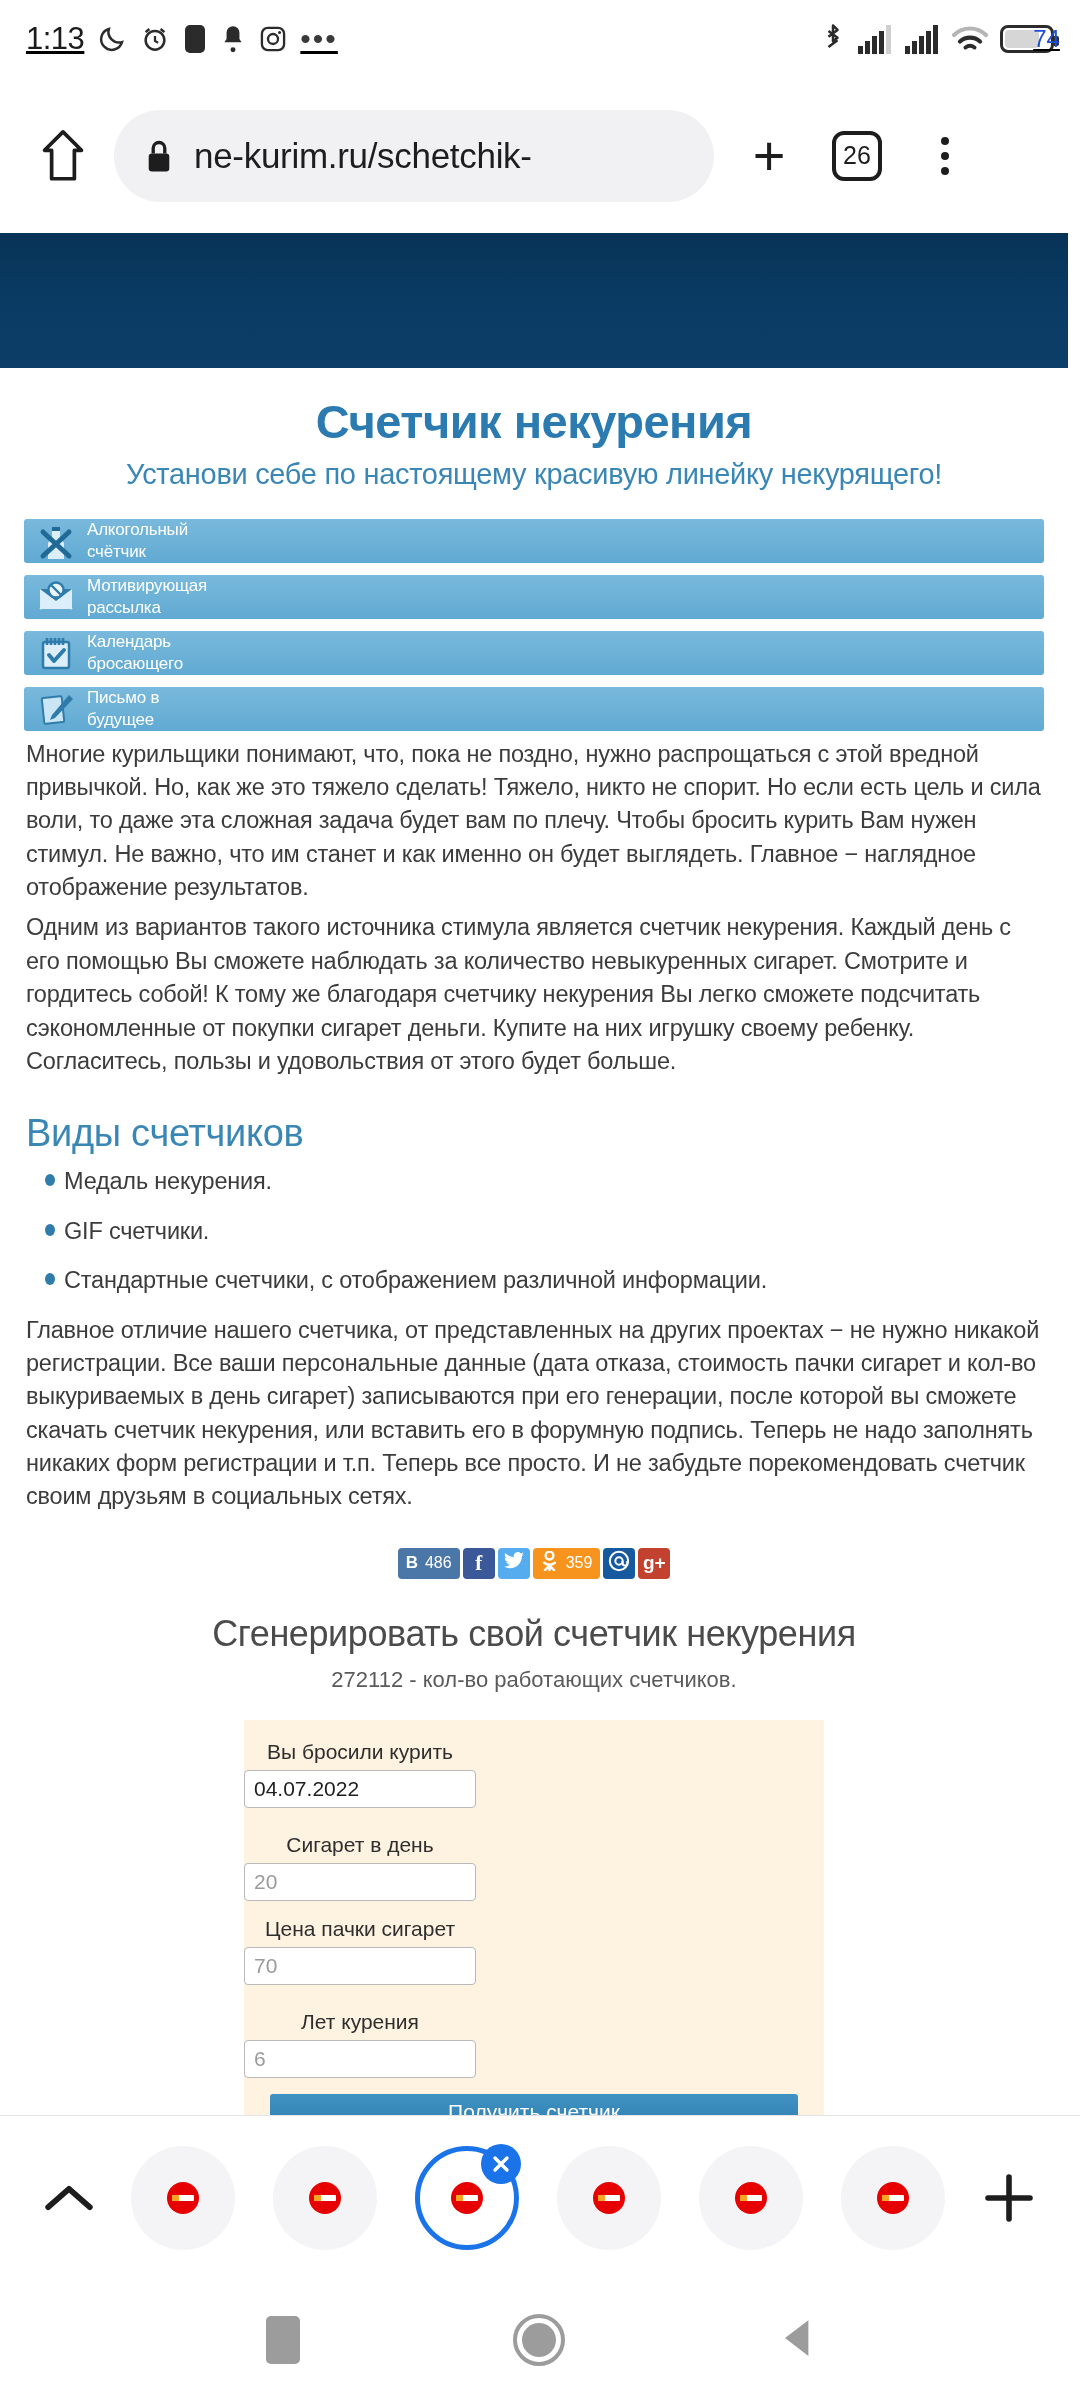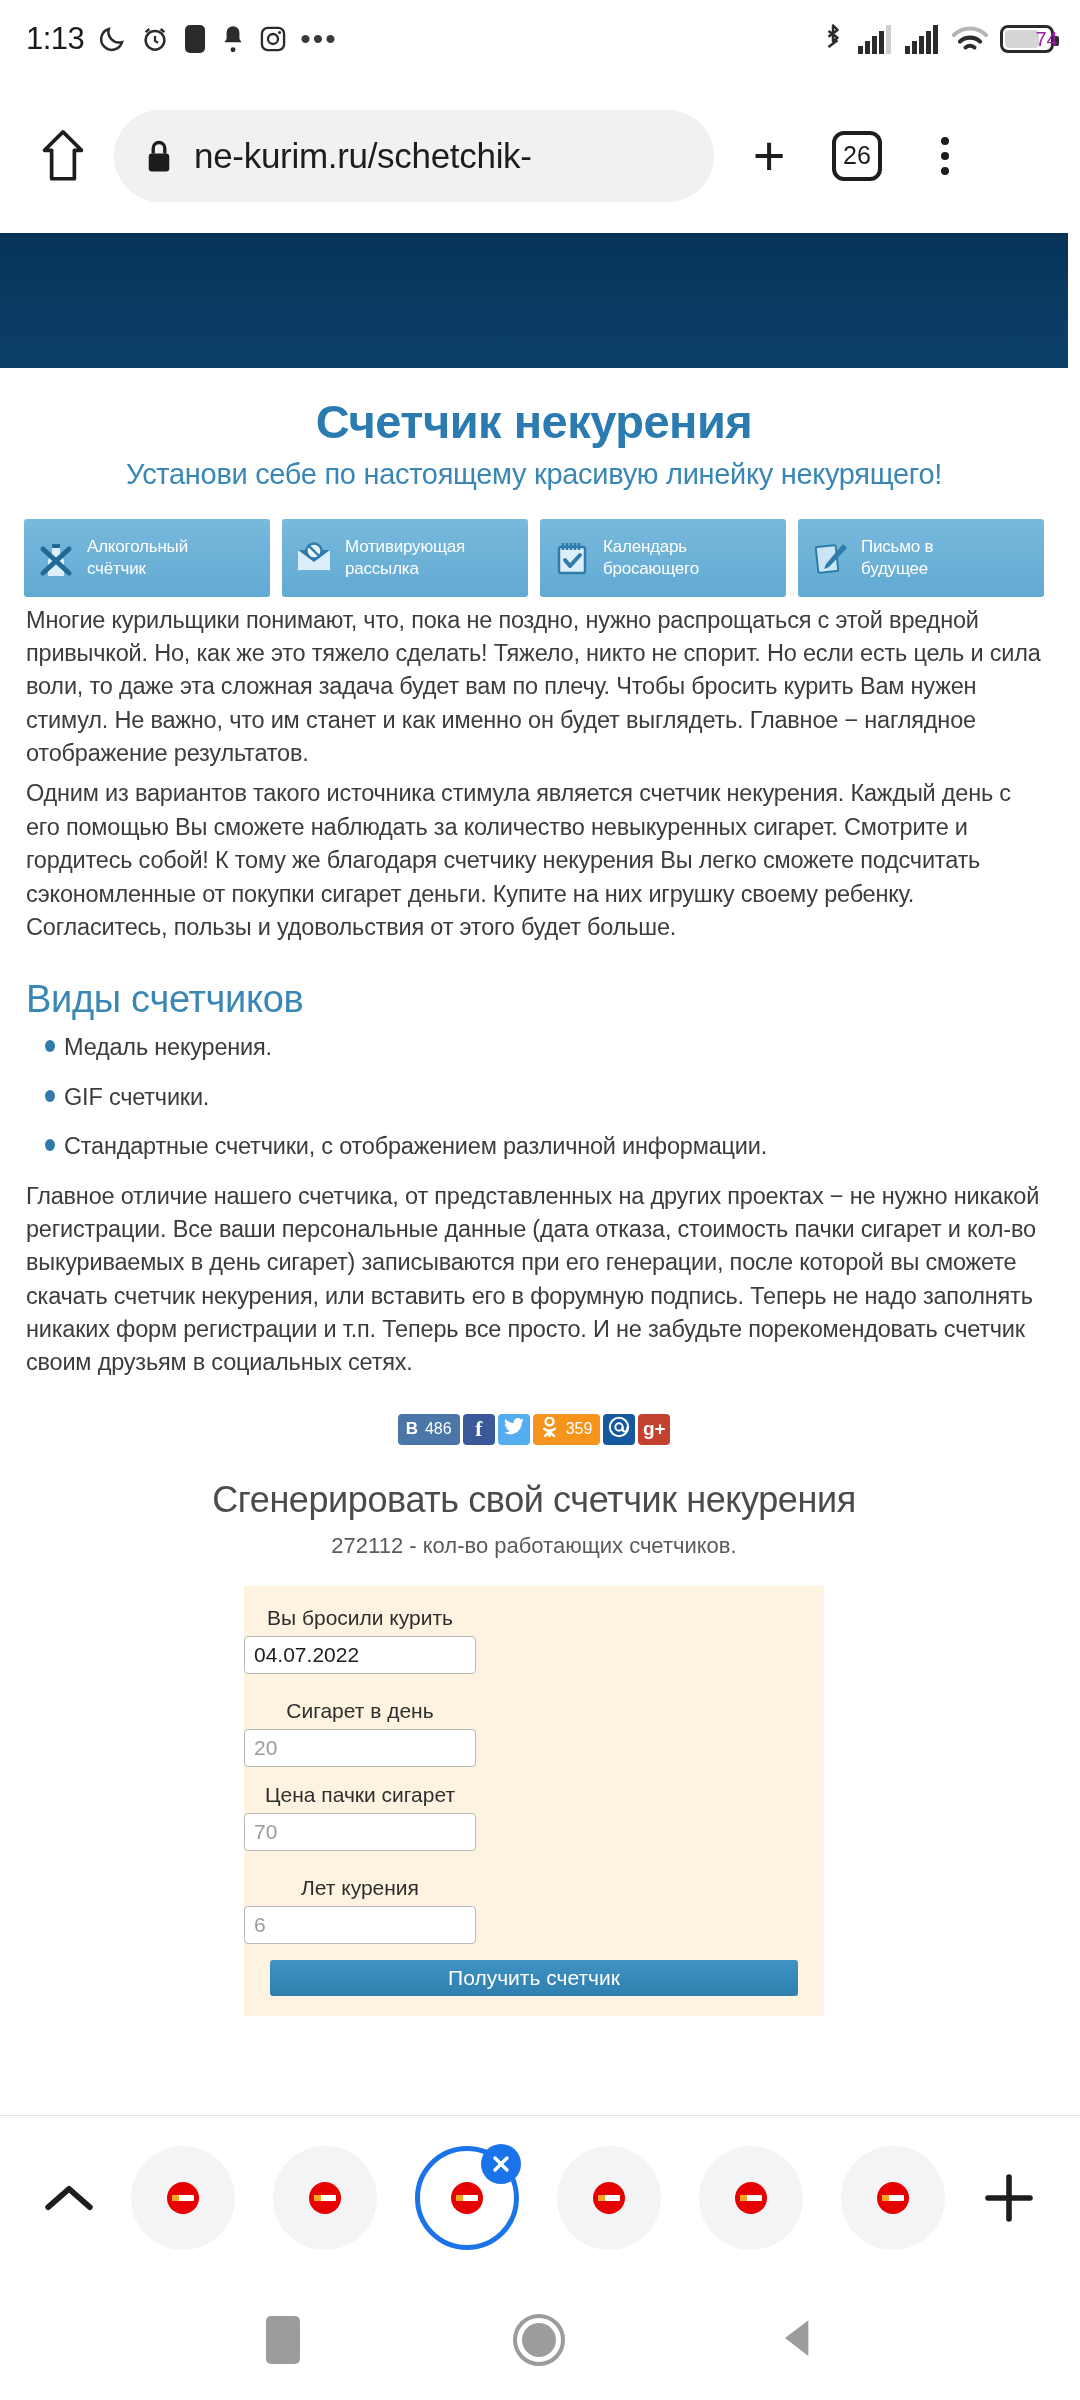--- a/index.html
+++ b/index.html
@@ -7,34 +7,34 @@
     width: 1080px; height: 2400px;
     font-family: "Liberation Sans", sans-serif;
     background: #ffffff;
     overflow: hidden;
   }
   .screen { position: relative; width: 1080px; height: 2400px; background:#fff; }
 
   
   .statusbar {
     position: absolute; top:0; left:0; width:1080px; height:78px;
-    display:flex; align-items:center; padding:0 26px; background:#fff;
+    display:flex; align-items:center; padding:0 26px; background:#fff;text-decoration:underline;
   }
   .sb-left { display:flex; align-items:center; gap:13px; flex:1; }
   .sb-time { font-size:31px; color:#1b1b1b; font-weight:400; letter-spacing:-0.5px; }
   .sb-right { display:flex; align-items:center; gap:11px; }
   .ico { display:inline-block; line-height:0; }
   .dots { font-size:30px; color:#3a3a3a; letter-spacing:2px; line-height:0.6; }
   .batt {
     width:54px;height:28px;border:3px solid #2b2b2b;border-radius:8px;
     position:relative; display:flex; align-items:center; justify-content:center;
   }
   .batt::after{content:"";position:absolute;right:-8px;top:8px;width:5px;height:10px;background:#2b2b2b;border-radius:0 2px 2px 0;}
   .batt-fill{position:absolute;left:2px;top:2px;bottom:2px;width:70%;background:#d6d6d6;border-radius:4px;}
-  .batt-num{position:relative;font-size:20px;color:#a21caf;font-weight:500;z-index:2;margin-left:39px;}
+  .batt-num{position:relative;font-size:24px;color:#1d4ed8;font-weight:500;z-index:2;margin-left:39px;}
 
   
   .toolbar{
     position:absolute; top:78px; left:0; width:1080px; height:155px;
     display:flex; align-items:center; padding:0 28px; background:#fff; gap:10px;
   }
   .home-btn{width:70px;height:70px;display:flex;align-items:center;justify-content:center;}
   .omnibox{
     flex:1; height:92px; background:#f1f1f3; border-radius:46px;
     display:flex; align-items:center; padding:0 30px; gap:20px; margin:0 6px;
@@ -57,21 +57,21 @@
   
   .page{ position:absolute; top:233px; left:0; width:1068px; height:1882px; background:#fff; overflow:hidden; }
   .site-head{ height:135px; background:linear-gradient(180deg,#073357 0%,#0a3b63 50%,#0b3e68 100%); }
 
   .title-wrap{ text-align:center; padding-top:28px; }
   h1.ptitle{
     font-size:47px; color:#2b7bb0; font-weight:bold; letter-spacing:-0.5px; line-height:1.1;
   }
   .psub{ font-size:29px; color:#3a87b5; margin-top:10px; letter-spacing:-0.3px; }
 
-  .navrow{ display:flex; gap:12px; padding:28px 24px 0 24px; }
+  .navrow{ display:flex; gap:12px; padding:28px 24px 0 24px;flex-direction:column; }
   .navbtn{
     flex:1; height:78px; border-radius:3px;
     background:linear-gradient(180deg,#79b9dc 0%,#61aad3 100%);
     display:flex; align-items:center; gap:9px; padding:0 8px 0 10px;
   }
   .navbtn .nicon{ flex:0 0 auto; width:44px; height:44px; display:flex; align-items:center; justify-content:center; }
   .navbtn .nlabel{ font-size:17px; color:#ffffff; line-height:1.25; letter-spacing:-0.2px; }
 
   .body-text{ padding:0 26px; }
   .body-text p{

